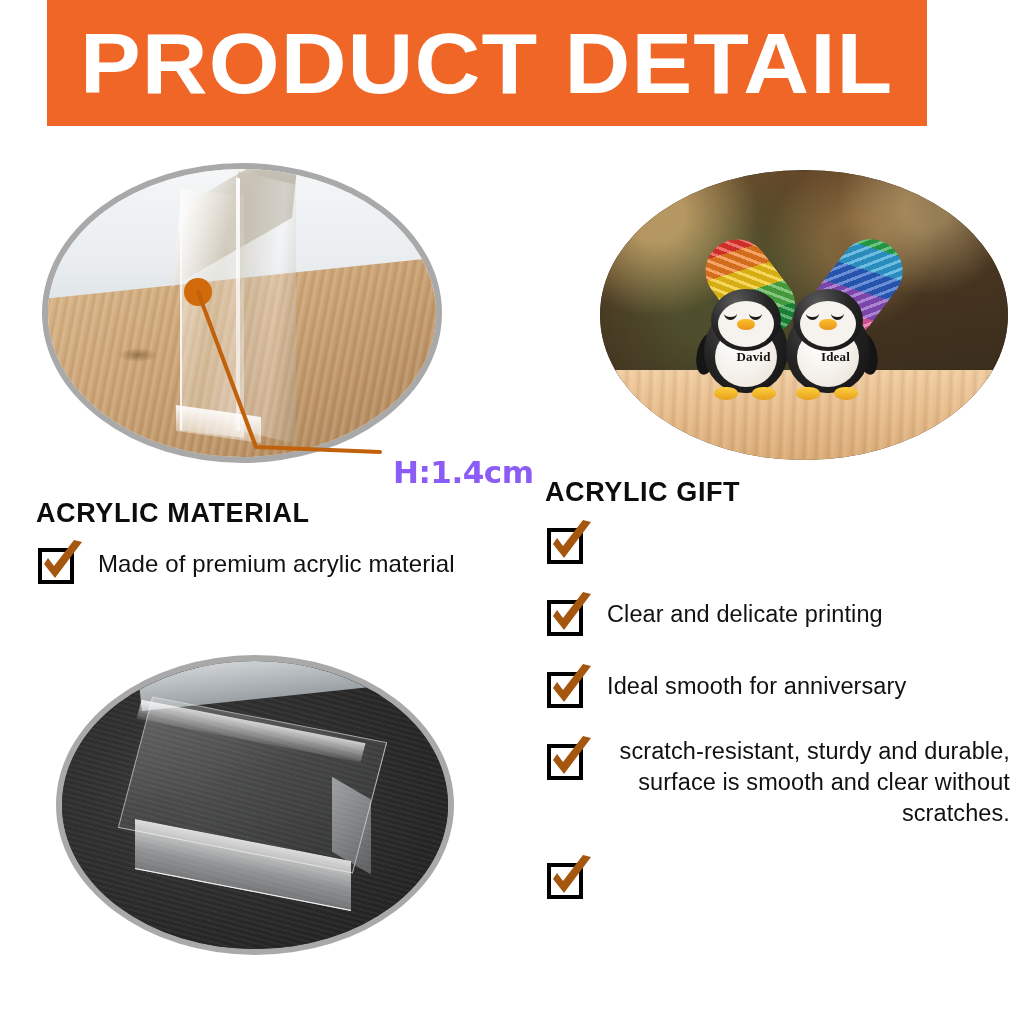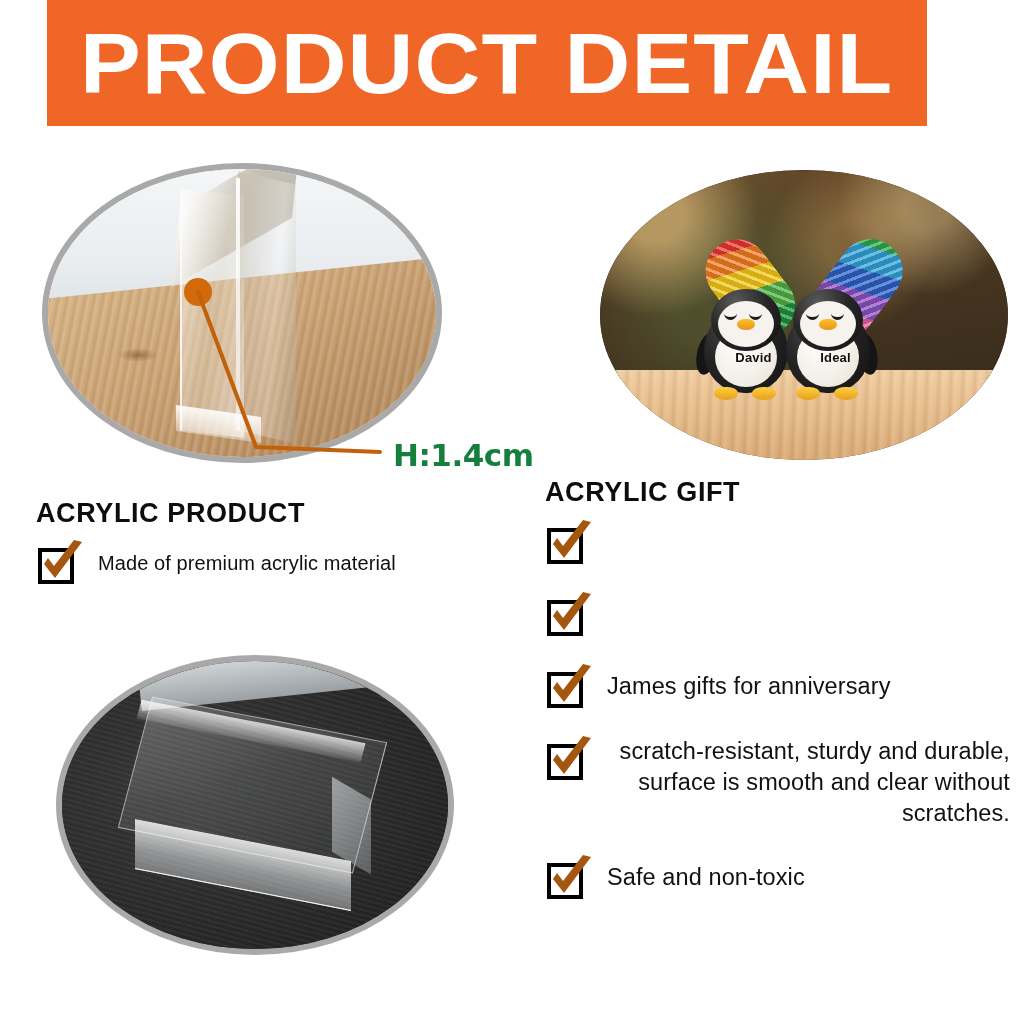--- a/index.html
+++ b/index.html
@@ -237,21 +237,21 @@
     position: absolute;
     left: 11px; bottom: 6px;
     width: 62px; height: 60px;
     background: radial-gradient(ellipse at 38% 25%, #ffffff 0%, #f3efe8 60%, #e4ded3 100%);
     border-radius: 50%;
     display: flex;
     align-items: center;
     justify-content: center;
   }
   .penguin .pname {
-    font-family: Liberation Sans, sans-serif;
+    font-family: Liberation Serif, serif;
     font-weight: bold;
     font-size: 13px;
     color: #111;
     letter-spacing: 0.2px;
     padding-left: 15px;
   }
   .penguin .foot {
     position: absolute;
     bottom: -7px;
     width: 24px; height: 13px;
@@ -362,26 +362,26 @@
   
   #dim-callout {
     position: absolute;
     left: 0; top: 0;
     width: 1024px; height: 1024px;
     pointer-events: none;
   }
   #dim-label {
     position: absolute;
     left: 393px;
-    top: 437px;
+    top: 454px;
     font-family: "DejaVu Sans", "Liberation Sans", sans-serif;
     font-weight: bold;
     font-size: 31px;
     letter-spacing: -0.5px;
-    color: #15803d;
+    color: #8b5cf6;
     white-space: nowrap;
   }
 
   
   .section-heading {
     position: absolute;
     font-family: "Liberation Sans", sans-serif;
     font-weight: bold;
     font-size: 27px;
     letter-spacing: 0.6px;
@@ -423,21 +423,21 @@
   }
   .feature-text {
     font-family: "Liberation Sans", sans-serif;
     font-weight: normal;
     font-size: 23.5px;
     line-height: 31px;
     color: #111;
     letter-spacing: 0.1px;
     padding-top: 7px;
   }
-  #list-acrylic .feature-text { padding-top: 8px; font-size: 20px; }
+  #list-acrylic .feature-text { padding-top: 8px; font-size: 24px; }
   .feature-item.two-line .feature-text { padding-top: 1px; }
   .feature-item.three-line .feature-text { padding-top: 0px; text-align: right; }
 </style>
 </head>
 <body>
 
 <div id="header-banner">
   <div id="header-title">PRODUCT DETAIL</div>
 </div>
 
@@ -501,21 +501,21 @@
 
 <div class="oval framed" id="oval-acrylic-block">
   <div class="slate"></div>
   <div class="slate-top"></div>
   <div class="blk-top"></div>
   <div class="blk-bevel"></div>
   <div class="blk-right"></div>
   <div class="blk-front"></div>
 </div>
 
-<div class="section-heading" id="heading-acrylic">ACRYLIC PRODUCT</div>
+<div class="section-heading" id="heading-acrylic">ACRYLIC MATERIAL</div>
 
 <div class="feature-list" id="list-acrylic">
   <div class="feature-item">
     <span class="checkbox-icon">
       <span class="box"></span>
       <svg class="tick" viewBox="0 0 52 46">
         <path d="M8 24 L19 38 L46 2 L38 0 L18 26 L12 18 Z" fill="#a5560f"></path>
       </svg>
     </span>
     <span class="feature-text">Made of premium acrylic material</span>
@@ -535,45 +535,45 @@
     </span>
   </div>
 
   <div class="feature-item">
     <span class="checkbox-icon">
       <span class="box"></span>
       <svg class="tick" viewBox="0 0 52 46">
         <path d="M8 24 L19 38 L46 2 L38 0 L18 26 L12 18 Z" fill="#a5560f"></path>
       </svg>
     </span>
+    <span class="feature-text">Clear and delicate printing</span>
   </div>
 
   <div class="feature-item">
     <span class="checkbox-icon">
       <span class="box"></span>
       <svg class="tick" viewBox="0 0 52 46">
         <path d="M8 24 L19 38 L46 2 L38 0 L18 26 L12 18 Z" fill="#a5560f"></path>
       </svg>
     </span>
-    <span class="feature-text">James gifts for anniversary</span>
+    <span class="feature-text">Ideal smooth for anniversary</span>
   </div>
 
   <div class="feature-item three-line">
     <span class="checkbox-icon">
       <span class="box"></span>
       <svg class="tick" viewBox="0 0 52 46">
         <path d="M8 24 L19 38 L46 2 L38 0 L18 26 L12 18 Z" fill="#a5560f"></path>
       </svg>
     </span>
     <span class="feature-text">scratch-resistant, sturdy and durable, surface is smooth and clear without scratches.</span>
   </div>
 
   <div class="feature-item">
     <span class="checkbox-icon">
       <span class="box"></span>
       <svg class="tick" viewBox="0 0 52 46">
         <path d="M8 24 L19 38 L46 2 L38 0 L18 26 L12 18 Z" fill="#a5560f"></path>
       </svg>
     </span>
-    <span class="feature-text">Safe and non-toxic</span>
   </div>
 
 </div>
 
 </body></html>

